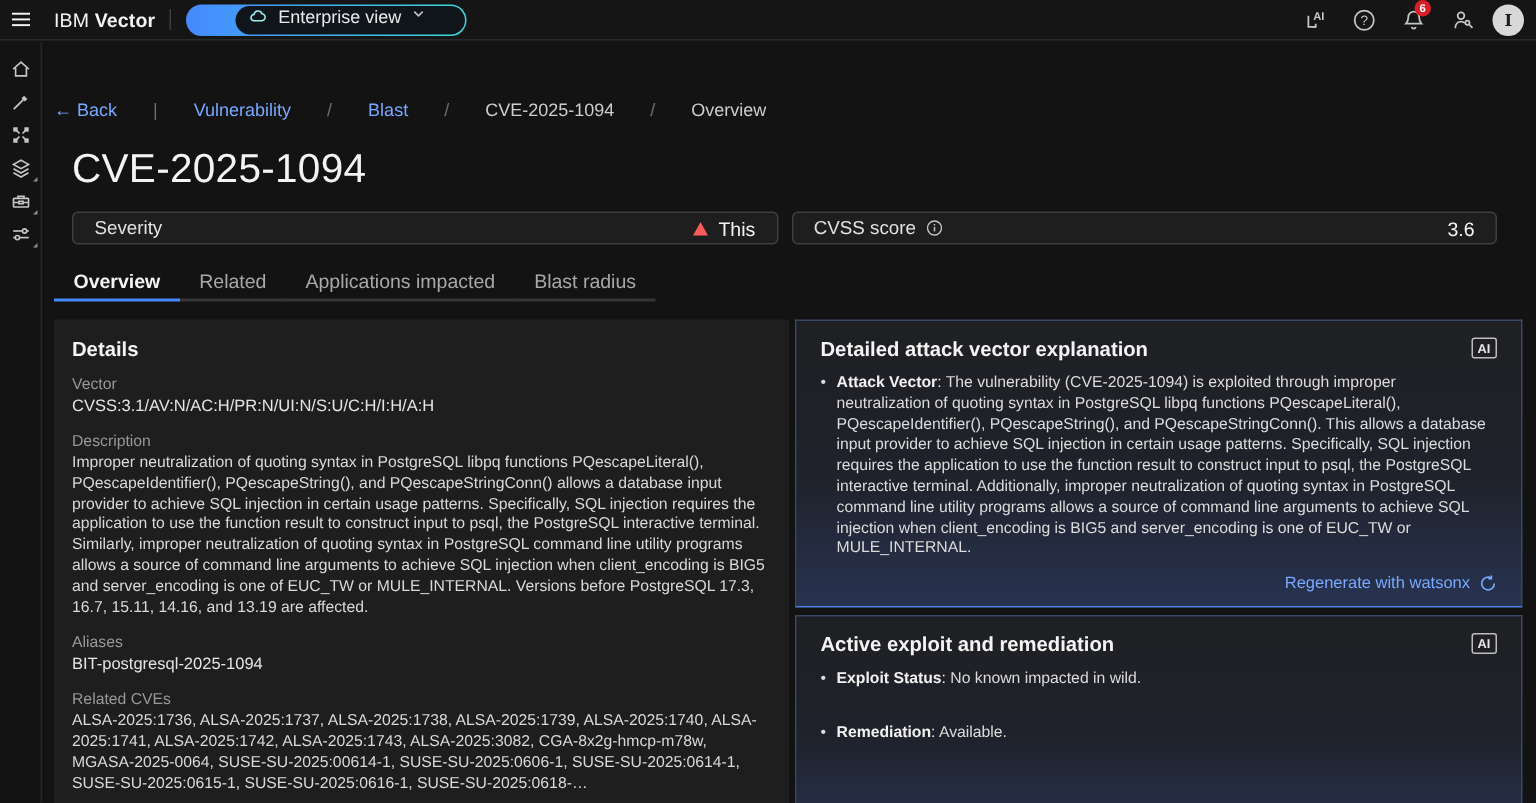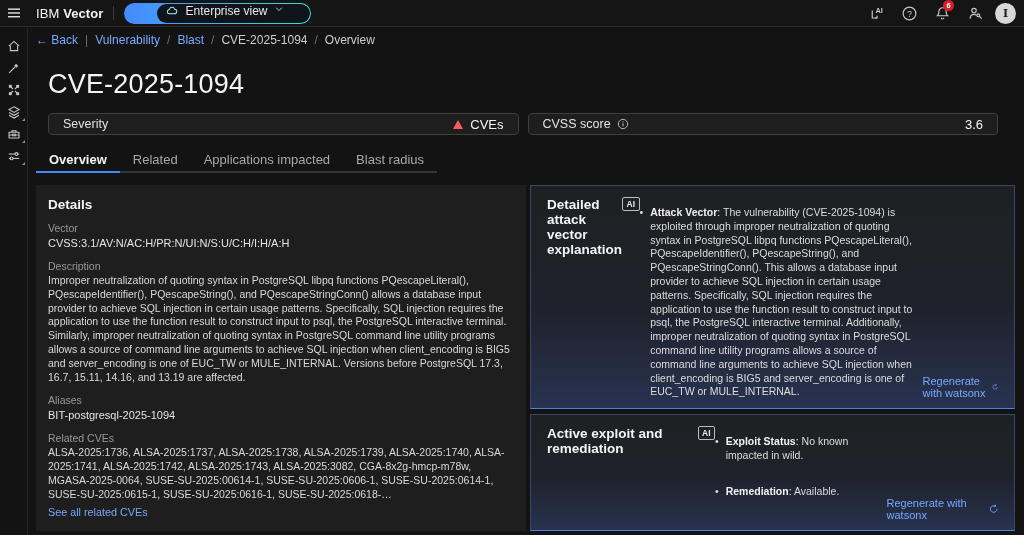--- a/index.html
+++ b/index.html
@@ -52,21 +52,21 @@
     display:flex; flex-direction:column; align-items:center; padding-top:9px; gap:5px; z-index:9;
   }
   .rail-item { width:20px; height:17px; position:relative; display:flex; align-items:center; justify-content:center; cursor:pointer; }
   .rail-item .submenu-caret {
     position:absolute; right:-1px; bottom:-1px; width:0; height:0;
     border-bottom:3.5px solid #8d8d8d; border-left:3.5px solid transparent;
   }
 
   
   .main { position:absolute; left:28px; top:28px; width:996px; }
-  .breadcrumb { height:24px; display:flex; align-items:center; gap:7px; padding-left:8px; font-size:12px; color:#8d8d8d; }
+  .breadcrumb { height:24px; display:flex; align-items:flex-end; gap:24px; padding-left:8px; font-size:12px; color:#8d8d8d;margin-top:28px; }
   .breadcrumb a { color:#78a9ff; text-decoration:none; cursor:pointer; }
   .crumb-current { color:#cdcdcd; }
   .bc-sep { color:#6f6f6f; }
 
   .page-title { margin:16px 0 0 20px; font-size:27px; line-height:32px; font-weight:400; color:#f4f4f4; letter-spacing:.2px; }
 
   .metric-row { display:flex; gap:9px; margin:13px 26px 0 20px; }
   .metric-card {
     flex:1; height:22px; background:#1e1e1e; border:1px solid #3f3f3f; border-radius:4px;
     display:flex; align-items:center; justify-content:space-between; padding:0 14px; cursor:default;
@@ -92,21 +92,21 @@
   .body-text { margin-top:2px; font-size:10.5px; line-height:13.8px; color:#d9d9d9; }
   .link { color:#78a9ff; text-decoration:none; cursor:pointer; }
   .see-all { display:inline-block; margin-top:4px; font-size:10.8px; }
 
   
   .right-col { flex:1 1 auto; display:flex; flex-direction:column; gap:5px; }
   .ai-panel {
     position:relative; padding:11px 16px 9px 16px;
     background:linear-gradient(180deg,#1f2023 0%,#1f222b 55%,#283351 100%);
     border:1px solid #3a4766; border-bottom:1px solid #5180e0;
-    display:flex; flex-direction:row;
+    display:flex; flex-direction:column;
   }
   .ai-panel.first { flex:0 0 auto; }
   .ai-panel.second { flex:1 1 auto; }
   .ai-panel-head { display:flex; align-items:flex-start; justify-content:space-between; }
   .ai-badge {
     border:1px solid #bdbdbd; border-radius:2px; color:#e8e8e8;
     font-size:8.5px; font-weight:700; padding:1.5px 3.5px; line-height:1; cursor:pointer;
   }
   .bullets { margin-top:9px; }
   .bullet { display:flex; gap:7px; font-size:10.5px; line-height:13.8px; color:#dcdcdc; padding-right:4px; }
@@ -249,21 +249,21 @@
     <span class="crumb-current">Overview</span>
   </div>
 
   <h1 class="page-title">CVE-2025-1094</h1>
 
   <div class="metric-row">
     <div class="metric-card">
       <span class="metric-label">Severity</span>
       <span class="metric-value">
         <span class="warn-triangle"></span>
-        <span>CVEs</span>
+        <span>This</span>
       </span>
     </div>
     <div class="metric-card">
       <span class="metric-label">
         <span>CVSS score</span>
         <svg width="12" height="12" viewBox="0 0 16 16">
             <circle cx="8" cy="8" r="6.2" fill="none" stroke="#c6c6c6" stroke-width="1.2"></circle>
             <rect x="7.35" y="7" width="1.3" height="4" fill="#c6c6c6"></rect>
             <rect x="7.35" y="4.4" width="1.3" height="1.3" fill="#c6c6c6"></rect>
           </svg>

